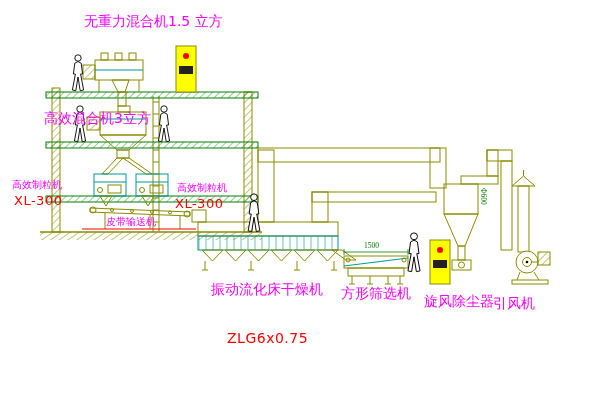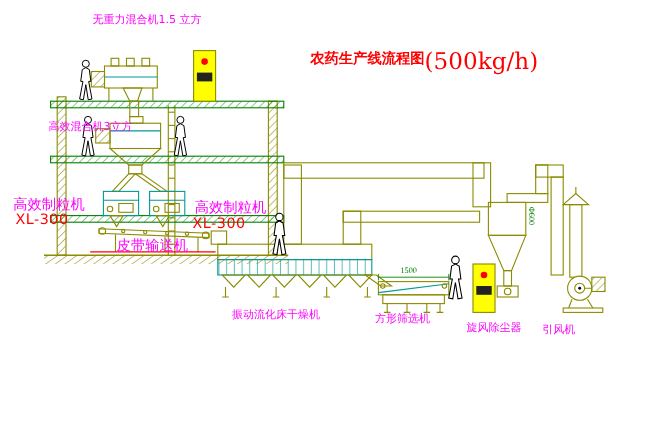--- a/index.html
+++ b/index.html
@@ -3,22 +3,22 @@
 <meta charset="utf-8">
 <style>
   html,body{margin:0;padding:0;background:#fff;}
   .canvas{position:relative;width:600px;height:403px;background:#ffffff;overflow:hidden;
           font-family:"DejaVu Sans",sans-serif;}
   .canvas svg{position:absolute;left:0;top:0;}
   .lbl{position:absolute;white-space:nowrap;line-height:1;}
   .magenta{color:#ff00ff;}
   .red{color:#ff0000;margin-top:34px;}
   .green{color:#008000;}
-  .s8{font-size:13px;}
-  .s9{font-size:10px;}
+  .s8{font-size:10px;}
+  .s9{font-size:14px;}
   .s13{font-size:13px;letter-spacing:.5px;}
   .s14{font-size:14px;letter-spacing:.5px;}
   .s7{font-size:7.5px;font-family:Liberation Serif, serif;}
   .vert{writing-mode:vertical-rl;}
   .title{position:absolute;left:282px;top:44px;color:#ff0000;white-space:nowrap;}
   .title .t1{font-size:13px;font-weight:bold;vertical-align:6px;}
   .title .t2{font-size:21px;font-family:"DejaVu Serif",serif;}
 </style>
 </head>
 <body>
@@ -213,29 +213,29 @@
     <rect x="512" y="280" width="36" height="4"></rect>
   </g>
 
   <use href="#person-shape" transform="translate(78,54)"></use>
   <use href="#person-shape" transform="translate(80,105)"></use>
   <use href="#person-shape" transform="translate(164,105)"></use>
   <use href="#person-shape" transform="translate(254,193) scale(1.05)"></use>
   <use href="#person-shape" transform="translate(414,232) scale(1.08)"></use>
 </svg>
 
-<div class="title"><span class="t1">农药生产线流程图</span><span class="t2">(500kg/h)</span></div>
 
 <div class="lbl magenta s9" style="left:84px;top:14px">无重力混合机1.5 立方</div>
 <div class="lbl magenta s9" style="left:44px;top:111px">高效混合机3立方</div>
 <div class="lbl red s13" style="left:14px;top:160px">XL-300</div>
 <div class="lbl magenta s8" style="left:12px;top:180px">高效制粒机</div>
 <div class="lbl red s13" style="left:175px;top:163px">XL-300</div>
 <div class="lbl magenta s8" style="left:177px;top:183px">高效制粒机</div>
 <div class="lbl magenta s8" style="left:106px;top:217px">皮带输送机</div>
 <div class="lbl magenta s9" style="left:211px;top:282px">振动流化床干燥机</div>
+<div class="lbl red s14" style="left:227px;top:297px">ZLG6x0.75</div>
 <div class="lbl magenta s9" style="left:341px;top:286px">方形筛选机</div>
 <div class="lbl magenta s9" style="left:424px;top:294px">旋风除尘器</div>
 <div class="lbl magenta s9" style="left:493px;top:296px">引风机</div>
 <div class="lbl green s7" style="left:364px;top:242px">1500</div>
 <div class="lbl green s7 vert" style="left:479px;top:188px">Φ600</div>
 
 </div>
 
 </body></html>

